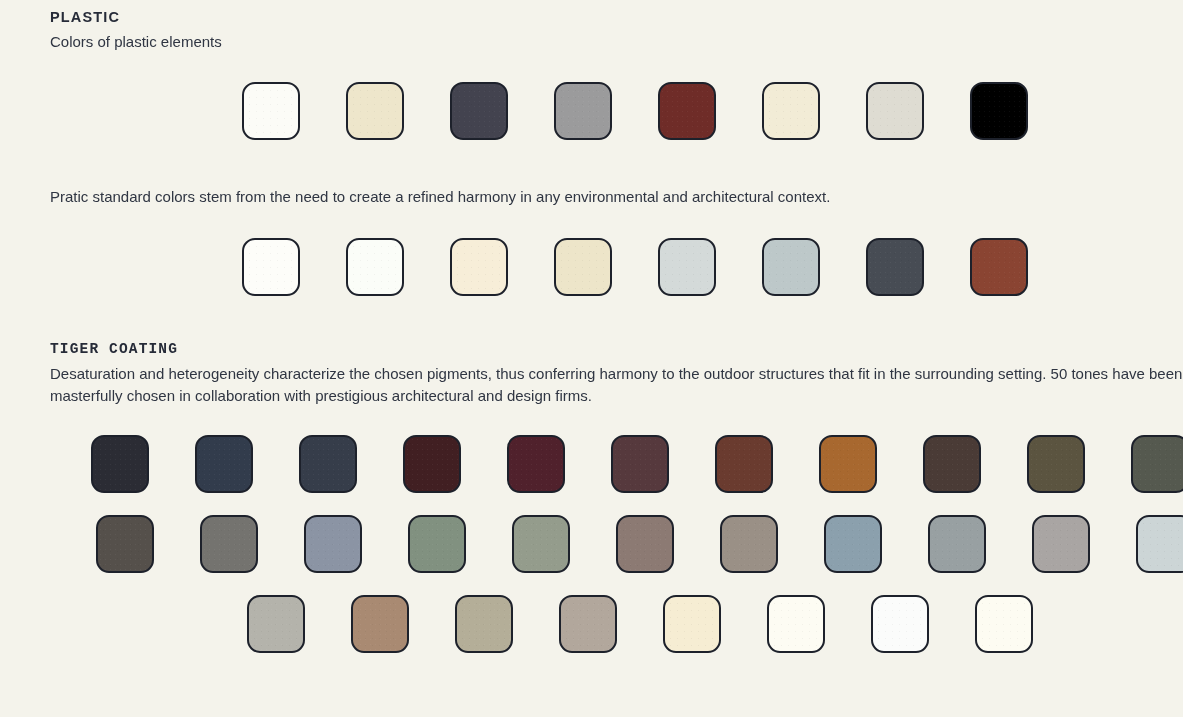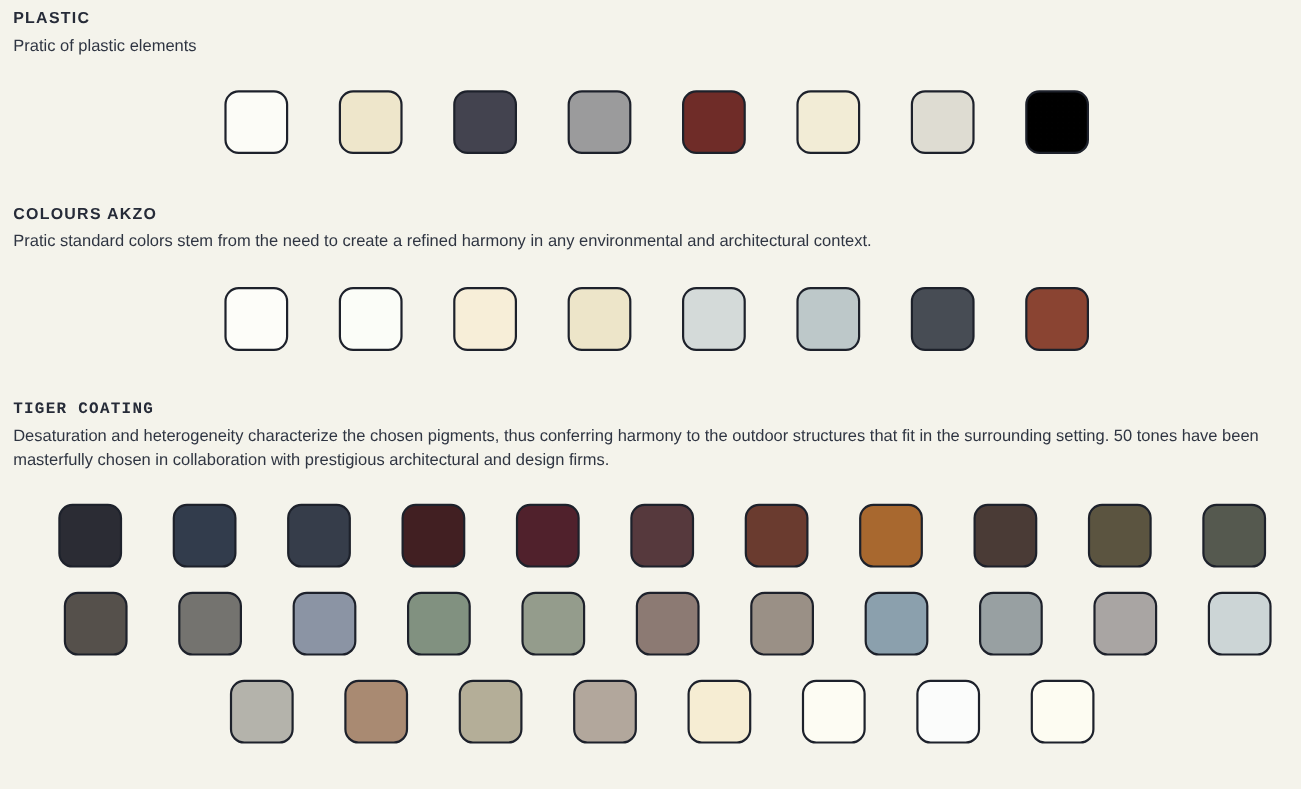--- a/index.html
+++ b/index.html
@@ -13,21 +13,21 @@
   }
 
   .page {
     position: relative;
     width: 1183px;
     height: 717px;
     background: #f4f3eb;
     padding: 0;
   }
 
-  .section { position: relative; }
+  .section { position: relative; padding-left: 38px; }
 
   .section-head { padding-left: 12px; }
 
   .section-title {
     font-family: "Liberation Sans", sans-serif;
     font-size: 14.5px;
     font-weight: bold;
     letter-spacing: 1.15px;
     color: #262b38;
     text-transform: uppercase;
@@ -91,37 +91,36 @@
   .sec-tiger .tiger-row-3 { padding-left: 209px; padding-top: 22px; }
 </style>
 </head>
 <body style="background: rgb(244, 243, 235);">
 
 <div class="page">
 
   <div class="section sec-plastic">
     <div class="section-head">
       <div class="section-title" style="color: rgb(38, 43, 56);">PLASTIC</div>
-      <div class="section-desc" style="color: rgb(47, 53, 66);">Pratic of plastic elements</div>
+      <div class="section-desc" style="color: rgb(47, 53, 66);">Colors of plastic elements</div>
     </div>
     <div class="swatch-row plastic-row-1">
         <div class="swatch" style="background: rgb(252, 252, 247); border-color: rgb(29, 33, 43);"></div>
         <div class="swatch" style="background: rgb(238, 230, 203); border-color: rgb(29, 33, 43);"></div>
         <div class="swatch" style="background: rgb(67, 67, 79); border-color: rgb(29, 33, 43);"></div>
         <div class="swatch" style="background: rgb(155, 155, 156); border-color: rgb(29, 33, 43);"></div>
         <div class="swatch" style="background: rgb(111, 44, 40); border-color: rgb(29, 33, 43);"></div>
         <div class="swatch" style="background: rgb(242, 236, 214); border-color: rgb(29, 33, 43);"></div>
         <div class="swatch" style="background: rgb(222, 220, 210); border-color: rgb(29, 33, 43);"></div>
         <div class="swatch" style="background: rgb(0, 0, 0); border-color: rgb(29, 33, 43);"></div>
       </div>
   </div>
 
   <div class="section sec-akzo">
     <div class="section-head">
-      <div class="section-title" style="color: rgb(38, 43, 56);">COLOURS AKZO</div>
       <div class="section-desc" style="color: rgb(47, 53, 66);">Pratic standard colors stem from the need to create a refined harmony in any environmental and architectural context.</div>
     </div>
     <div class="swatch-row akzo-row-1">
         <div class="swatch" style="background: rgb(253, 253, 249); border-color: rgb(29, 33, 43);"></div>
         <div class="swatch" style="background: rgb(251, 253, 248); border-color: rgb(29, 33, 43);"></div>
         <div class="swatch" style="background: rgb(247, 238, 216); border-color: rgb(29, 33, 43);"></div>
         <div class="swatch" style="background: rgb(237, 229, 201); border-color: rgb(29, 33, 43);"></div>
         <div class="swatch" style="background: rgb(212, 218, 217); border-color: rgb(29, 33, 43);"></div>
         <div class="swatch" style="background: rgb(189, 200, 201); border-color: rgb(29, 33, 43);"></div>
         <div class="swatch" style="background: rgb(71, 76, 84); border-color: rgb(29, 33, 43);"></div>

